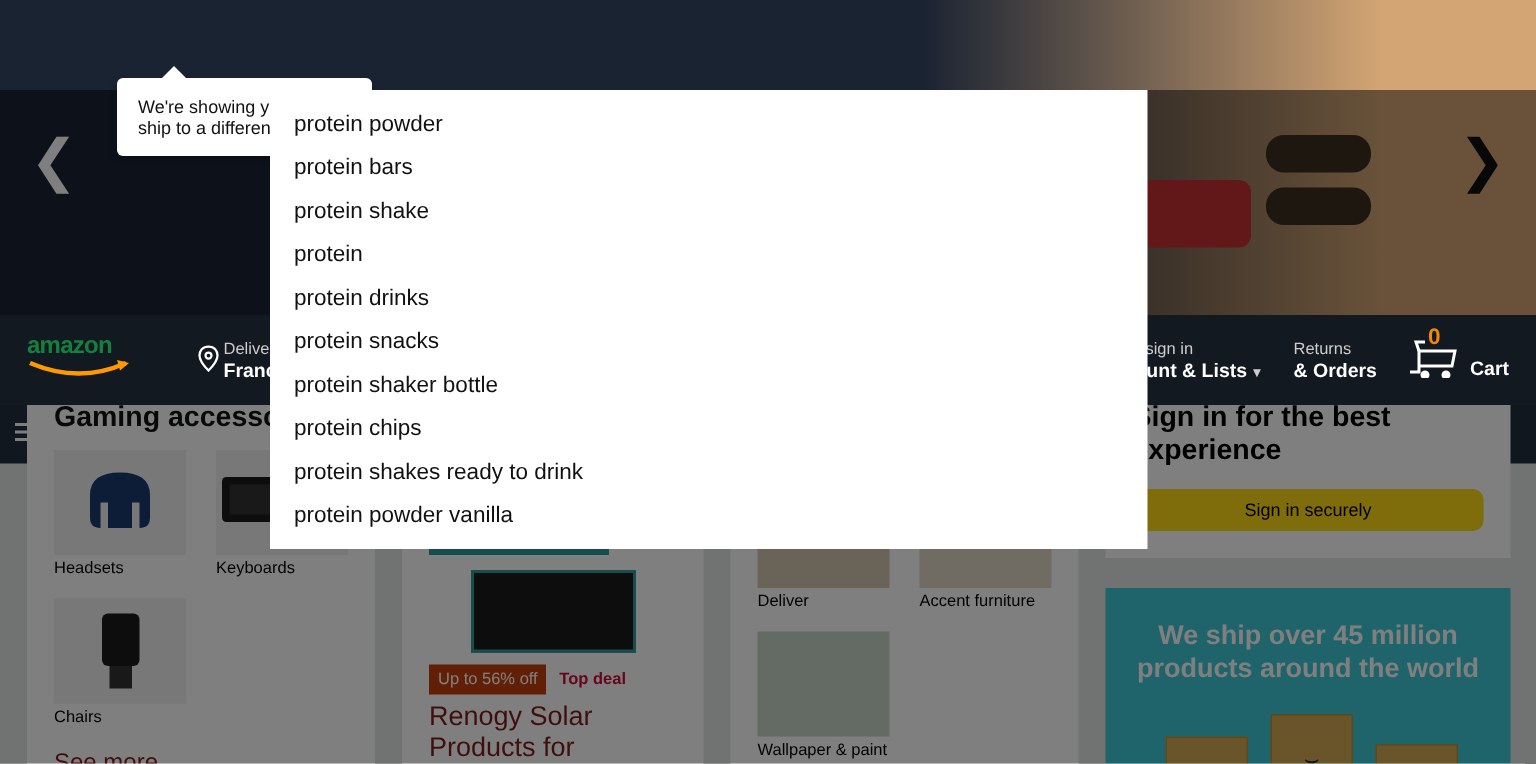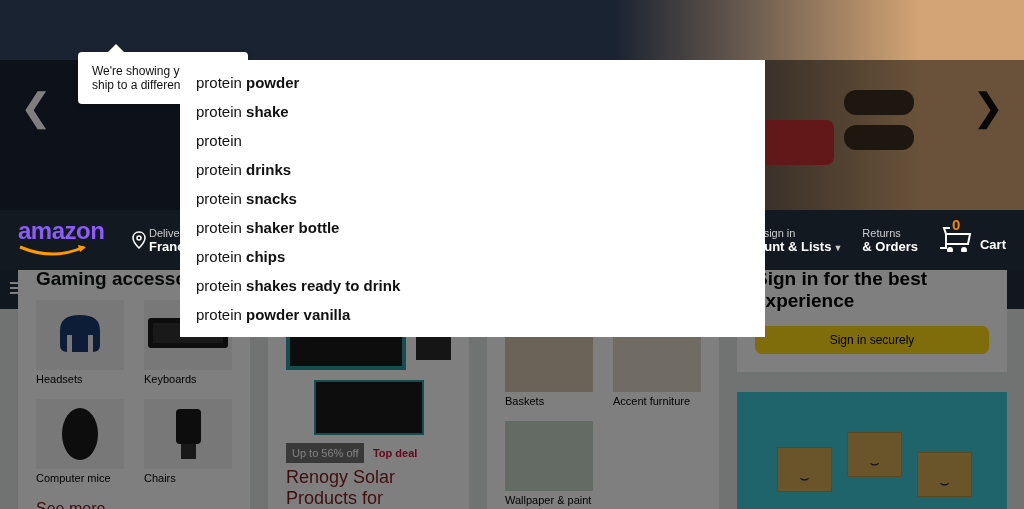--- a/index.html
+++ b/index.html
@@ -1,19 +1,19 @@
 <!DOCTYPE html>
 <html><head>
 <meta charset="utf-8">
 <style>
 *{margin:0;padding:0;box-sizing:border-box;font-family:Arial,sans-serif}
 body{width:1024px;height:509px;overflow:hidden;background:#e3e6e6;position:relative}
 .header{background:#131921;height:60px;display:flex;align-items:center;padding:0 8px;color:#fff;position:relative;z-index:100}
 .logo{width:95px;height:30px;margin:0 10px;display:flex;align-items:center}
-.logo-text{font-size:24px;font-weight:bold;color:#8b5cf6;letter-spacing:-0.5px}
+.logo-text{font-size:16px;font-weight:bold;color:#15803d;letter-spacing:-0.5px}
 .deliver{display:flex;align-items:flex-end;margin:0 8px;font-size:11px;line-height:14px}
 .deliver-icon{margin-right:2px;margin-bottom:2px}
 .deliver-text1{color:#ccc;font-size:11px}
 .deliver-text2{color:#fff;font-size:13px;font-weight:bold}
 .search-wrap{flex:1;display:flex;height:40px;margin:0 5px;position:relative}
 .search-cat{background:#f3f3f3;border:none;width:50px;border-radius:4px 0 0 4px;font-size:11px;color:#555;display:flex;align-items:center;justify-content:center;cursor:pointer}
 .search-input{flex:1;border:none;padding:0 10px;font-size:15px;outline:none}
 .search-btn{width:45px;background:#febd69;border:none;border-radius:0 4px 4px 0;cursor:pointer;display:flex;align-items:center;justify-content:center}
 .search-border{border:3px solid #ff9900;border-radius:6px;display:flex;flex:1}
 .lang{display:flex;align-items:center;margin:0 10px;font-size:13px;font-weight:bold}
@@ -25,39 +25,39 @@
 .cart{display:flex;align-items:flex-end;margin:0 10px}
 .cart-icon{position:relative}
 .cart-count{position:absolute;top:-8px;left:14px;color:#f08804;font-size:15px;font-weight:bold}
 .cart-text{font-size:13px;font-weight:bold;margin-left:4px;margin-bottom:4px}
 .subnav{background:#232f3e;height:39px;display:flex;align-items:center;padding:0 10px;color:#fff;font-size:13px}
 .subnav-all{display:flex;align-items:center;font-weight:bold;margin-right:15px}
 .ham{margin-right:4px}
 .suggestions{position:absolute;top:60px;left:180px;width:585px;background:#fff;z-index:200;padding:8px 0}
 .sug-item{padding:6px 16px;font-size:15px;color:#111;cursor:pointer}
 .sug-prefix{color:#111}
-.sug-suffix{font-weight:bold}
+.sug-suffix{font-weight:normal}
 .tooltip{position:absolute;top:52px;left:78px;background:#fff;color:#111;font-size:12px;padding:12px 14px;border-radius:4px;z-index:150;width:170px;box-shadow:0 2px 6px rgba(0,0,0,0.2)}
 .tooltip::before{content:"";position:absolute;top:-8px;left:30px;border:8px solid transparent;border-bottom-color:#fff;border-top:none}
 .overlay{position:absolute;top:60px;left:0;right:0;bottom:0;background:rgba(0,0,0,0.5);z-index:90}
 .content{position:relative}
 .hero{height:210px;background:linear-gradient(to right,#1a2332 60%,#d4a574 90%);position:relative}
 .hero-arrow{position:absolute;top:85px;font-size:38px;color:#fff;cursor:pointer;font-weight:100}
 .hero-arrow.left{left:20px}
 .hero-arrow.right{right:20px;color:#111}
 .hero-prod{position:absolute;right:100px;top:70px;width:180px;height:120px}
 .redirect-bar{position:absolute;top:210px;left:78px;right:50px;height:36px;background:#fff}
 .cards{position:absolute;top:250px;left:0;right:0;display:flex;gap:18px;padding:0 18px}
 .card{background:#fff;padding:18px;width:270px}
 .card-title{font-size:19px;font-weight:bold;margin-bottom:10px;color:#0f1111}
 .card-grid{display:grid;grid-template-columns:1fr 1fr;gap:14px 20px}
 .card-cell{font-size:11px}
 .card-img{width:88px;height:70px;background:#f0f0f0;margin-bottom:3px;display:flex;align-items:center;justify-content:center}
 .card-link{color:#7f1d1d;font-size:16px;margin-top:16px;cursor:pointer}
-.badge{background:#737373;color:#fff;font-size:11px;padding:4px 6px;display:inline-block}
+.badge{background:#c2410c;color:#fff;font-size:11px;padding:4px 6px;display:inline-block}
 .badge2{color:#cc0c39;font-size:11px;margin-left:4px;font-weight:bold}
 .deal-desc{font-size:18px;color:#7f1d1d;margin-top:4px}
 .signin-card{background:#fff;padding:18px;width:270px}
 .signin-title{font-size:19px;font-weight:bold;margin-bottom:14px}
 .signin-btn{background:#ffd814;border:none;width:100%;padding:7px;border-radius:7px;font-size:12px;cursor:pointer}
 .ship-banner{background:#3ec6d6;margin-top:20px;padding:20px;text-align:center;color:#fff}
 .ship-text{font-size:18px;font-weight:bold;line-height:22px}
 .boxes{margin-top:15px;position:relative;height:100px}
 .box{width:55px;height:45px;background:#d4a853;position:absolute;border:1px solid #b8923f}
 .box::after{content:"⌣";position:absolute;bottom:4px;left:50%;transform:translateX(-50%);color:#232f3e;font-size:16px}
@@ -91,25 +91,20 @@
                 <path d="M10 20 Q10 5 30 5 Q50 5 50 20 L50 35 Q50 42 43 42 L43 25 Q43 25 38 25 L38 42 L22 42 L22 25 Q22 25 17 25 L17 42 Q10 42 10 35 Z" fill="#1a3a6e"></path>
               </svg>
             </div><span>Headsets</span></div>
         <div class="card-cell"><div class="card-img">
               <svg width="80" height="35">
                 <rect width="80" height="30" rx="3" fill="#1a1a1a"></rect>
                 <rect x="5" y="5" width="70" height="20" fill="#333"></rect>
               </svg>
             </div><span>Keyboards</span></div>
         <div class="card-cell"><div class="card-img">
-              <svg width="50" height="60">
-                <ellipse cx="25" cy="30" rx="18" ry="26" fill="#1a1a1a"></ellipse>
-              </svg>
-            </div><span>Computer mice</span></div>
-        <div class="card-cell"><div class="card-img">
               <svg width="45" height="60">
                 <rect x="10" y="5" width="25" height="35" rx="4" fill="#1a1a1a"></rect>
                 <rect x="15" y="40" width="15" height="15" fill="#333"></rect>
               </svg>
             </div><span>Chairs</span></div>
       </div>
       <div class="card-link">See more</div>
     </div>
 
     <div class="card">
@@ -121,33 +116,34 @@
       <div style="width:110px;height:55px;background:#1a1a1a;border:2px solid #2a9d9d;margin:0 auto 8px"></div>
       <span class="badge">Up to 56% off</span>
       <span class="badge2">Top deal</span>
       <div class="deal-desc">Renogy Solar Products for Households, RVs, Camper Vans and more</div>
       
     </div>
 
     <div class="card">
       <div class="card-title">Easy updates for elevated spaces</div>
       <div class="card-grid">
-        <div class="card-cell"><div class="card-img" style="background:#d4c8b0"></div><span>Baskets</span></div>
+        <div class="card-cell"><div class="card-img" style="background:#d4c8b0"></div><span>Deliver</span></div>
         <div class="card-cell"><div class="card-img" style="background:#e0d8c8"></div><span>Accent furniture</span></div>
         <div class="card-cell"><div class="card-img" style="background:#c8d4c8"></div><span>Wallpaper &amp; paint</span></div>
       </div>
 
     </div>
 
     <div style="width:270px">
       <div class="signin-card">
         <div class="signin-title">Sign in for the best experience</div>
         <button class="signin-btn">Sign in securely</button>
       </div>
       <div class="ship-banner">
+        <div class="ship-text">We ship over 45 million products around the world</div>
         <div class="boxes">
           <div class="box" style="left:20px;top:20px"></div>
           <div class="box" style="left:90px;top:5px"></div>
 
           <div class="box" style="left:160px;top:25px"></div>
         </div>
       </div>
     </div>
   </div>
 </div>
@@ -228,20 +224,21 @@
   <span>Today's</span>
 </div>
 
 <div class="tooltip">
   <div>We're showing you item</div>
   <div>ship to a different count</div>
 </div>
 
 <div class="suggestions">
   <div class="sug-item"><span class="sug-prefix">protein </span><span class="sug-suffix">powder</span></div>
+  <div class="sug-item"><span class="sug-prefix">protein </span><span class="sug-suffix">bars</span></div>
   <div class="sug-item"><span class="sug-prefix">protein </span><span class="sug-suffix">shake</span></div>
   <div class="sug-item"><span class="sug-prefix">protein</span><span class="sug-suffix"></span></div>
   <div class="sug-item"><span class="sug-prefix">protein </span><span class="sug-suffix">drinks</span></div>
   <div class="sug-item"><span class="sug-prefix">protein </span><span class="sug-suffix">snacks</span></div>
   <div class="sug-item"><span class="sug-prefix">protein </span><span class="sug-suffix">shaker bottle</span></div>
   <div class="sug-item"><span class="sug-prefix">protein </span><span class="sug-suffix">chips</span></div>
   <div class="sug-item"><span class="sug-prefix">protein </span><span class="sug-suffix">shakes ready to drink</span></div>
   <div class="sug-item"><span class="sug-prefix">protein </span><span class="sug-suffix">powder vanilla</span></div>
 </div>
 

